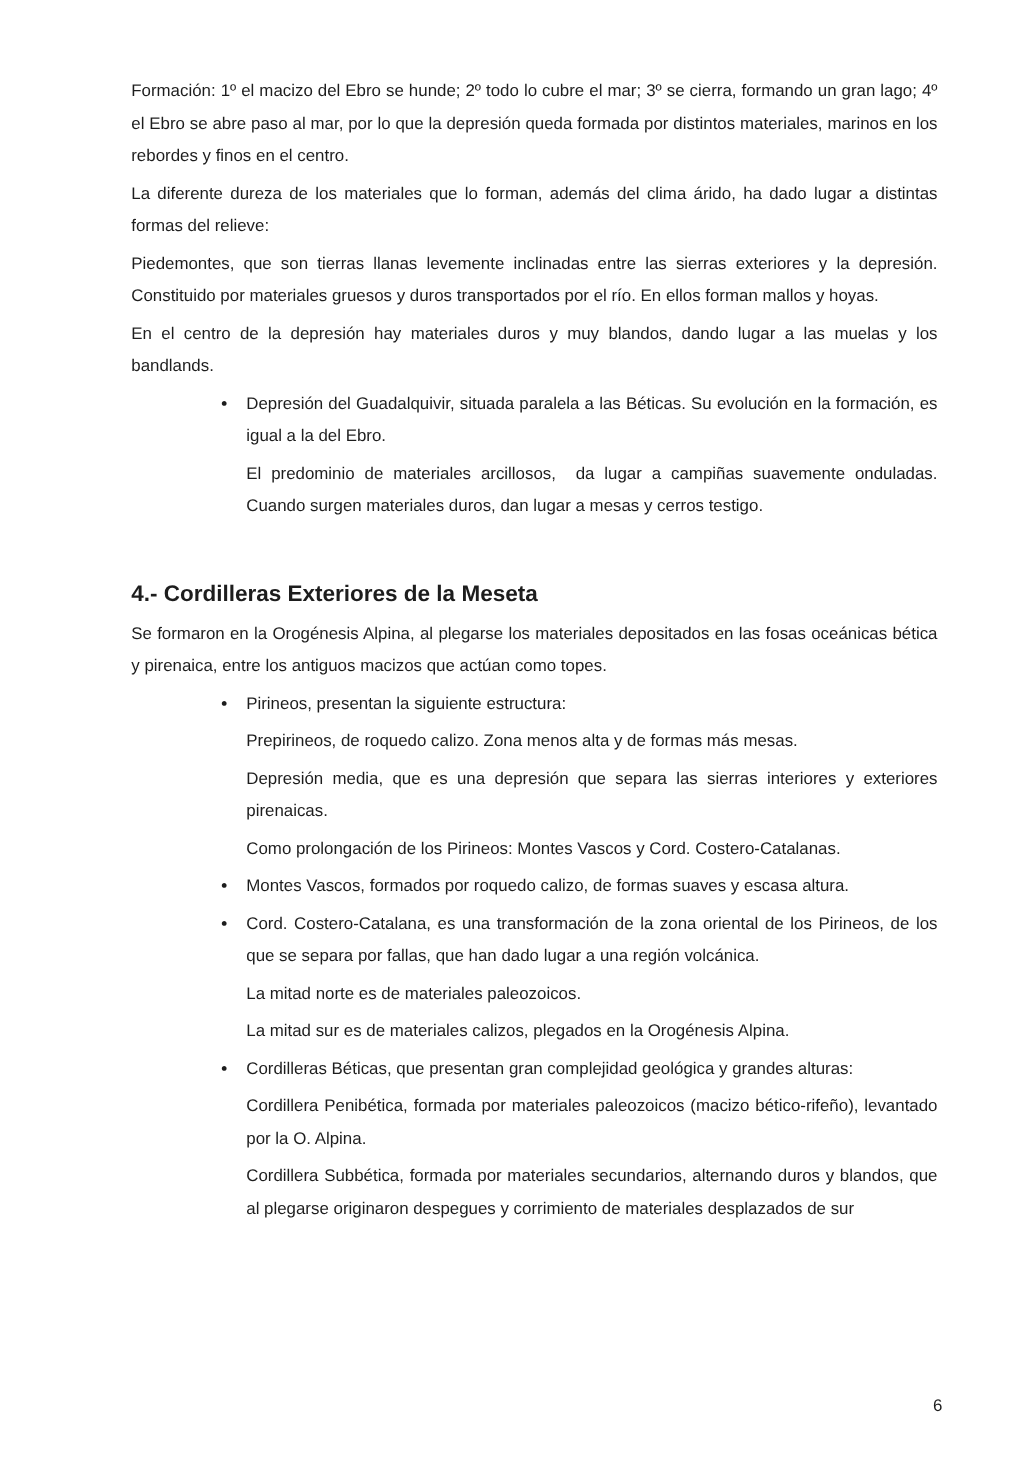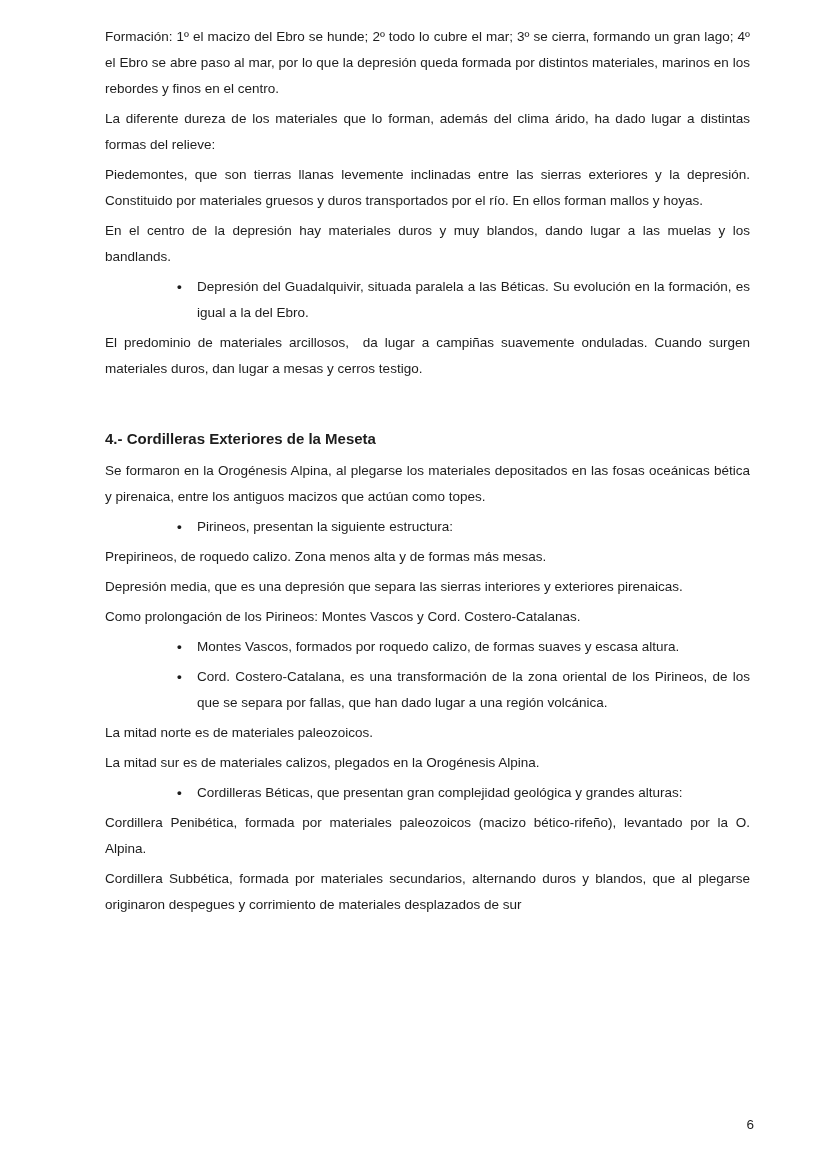--- a/index.html
+++ b/index.html
@@ -7,49 +7,49 @@
   body {
     background: #ffffff;
     color: #1d1d1d;
     font-family: "Liberation Sans", "DejaVu Sans", sans-serif;
     font-size: 13.5px;
   }
   .page {
     position: relative;
     width: 828px;
     height: 1171px;
-    padding: 24px 78px 0 105px;
+    padding: 60px 78px 0 105px;
     overflow: hidden;
     background: #ffffff;
   }
   .para, .sub, .bullet {
     line-height: 26px;
     text-align: justify;
     margin-bottom: 4px;
   }
-  .sub { }
+  .sub { margin-left: 92px; }
   .bullet {
     position: relative;
     margin-left: 70px;
     padding-left: 22px;
   }
   .marker {
     position: absolute;
     left: 2px;
     top: 0;
     font-weight: bold;
   }
   .bold { font-weight: normal; }
   .heading {
     font-weight: bold;
     line-height: 26px;
     margin-top: 44px;
     margin-bottom: 6px;
     text-align: left;
-    font-size: 15px;
+    font-size: 18px;
   }
   .page-number {
     position: absolute;
     right: 74px;
     bottom: 38px;
     line-height: 16px;
   }
 </style>
 </head>
 <body>

